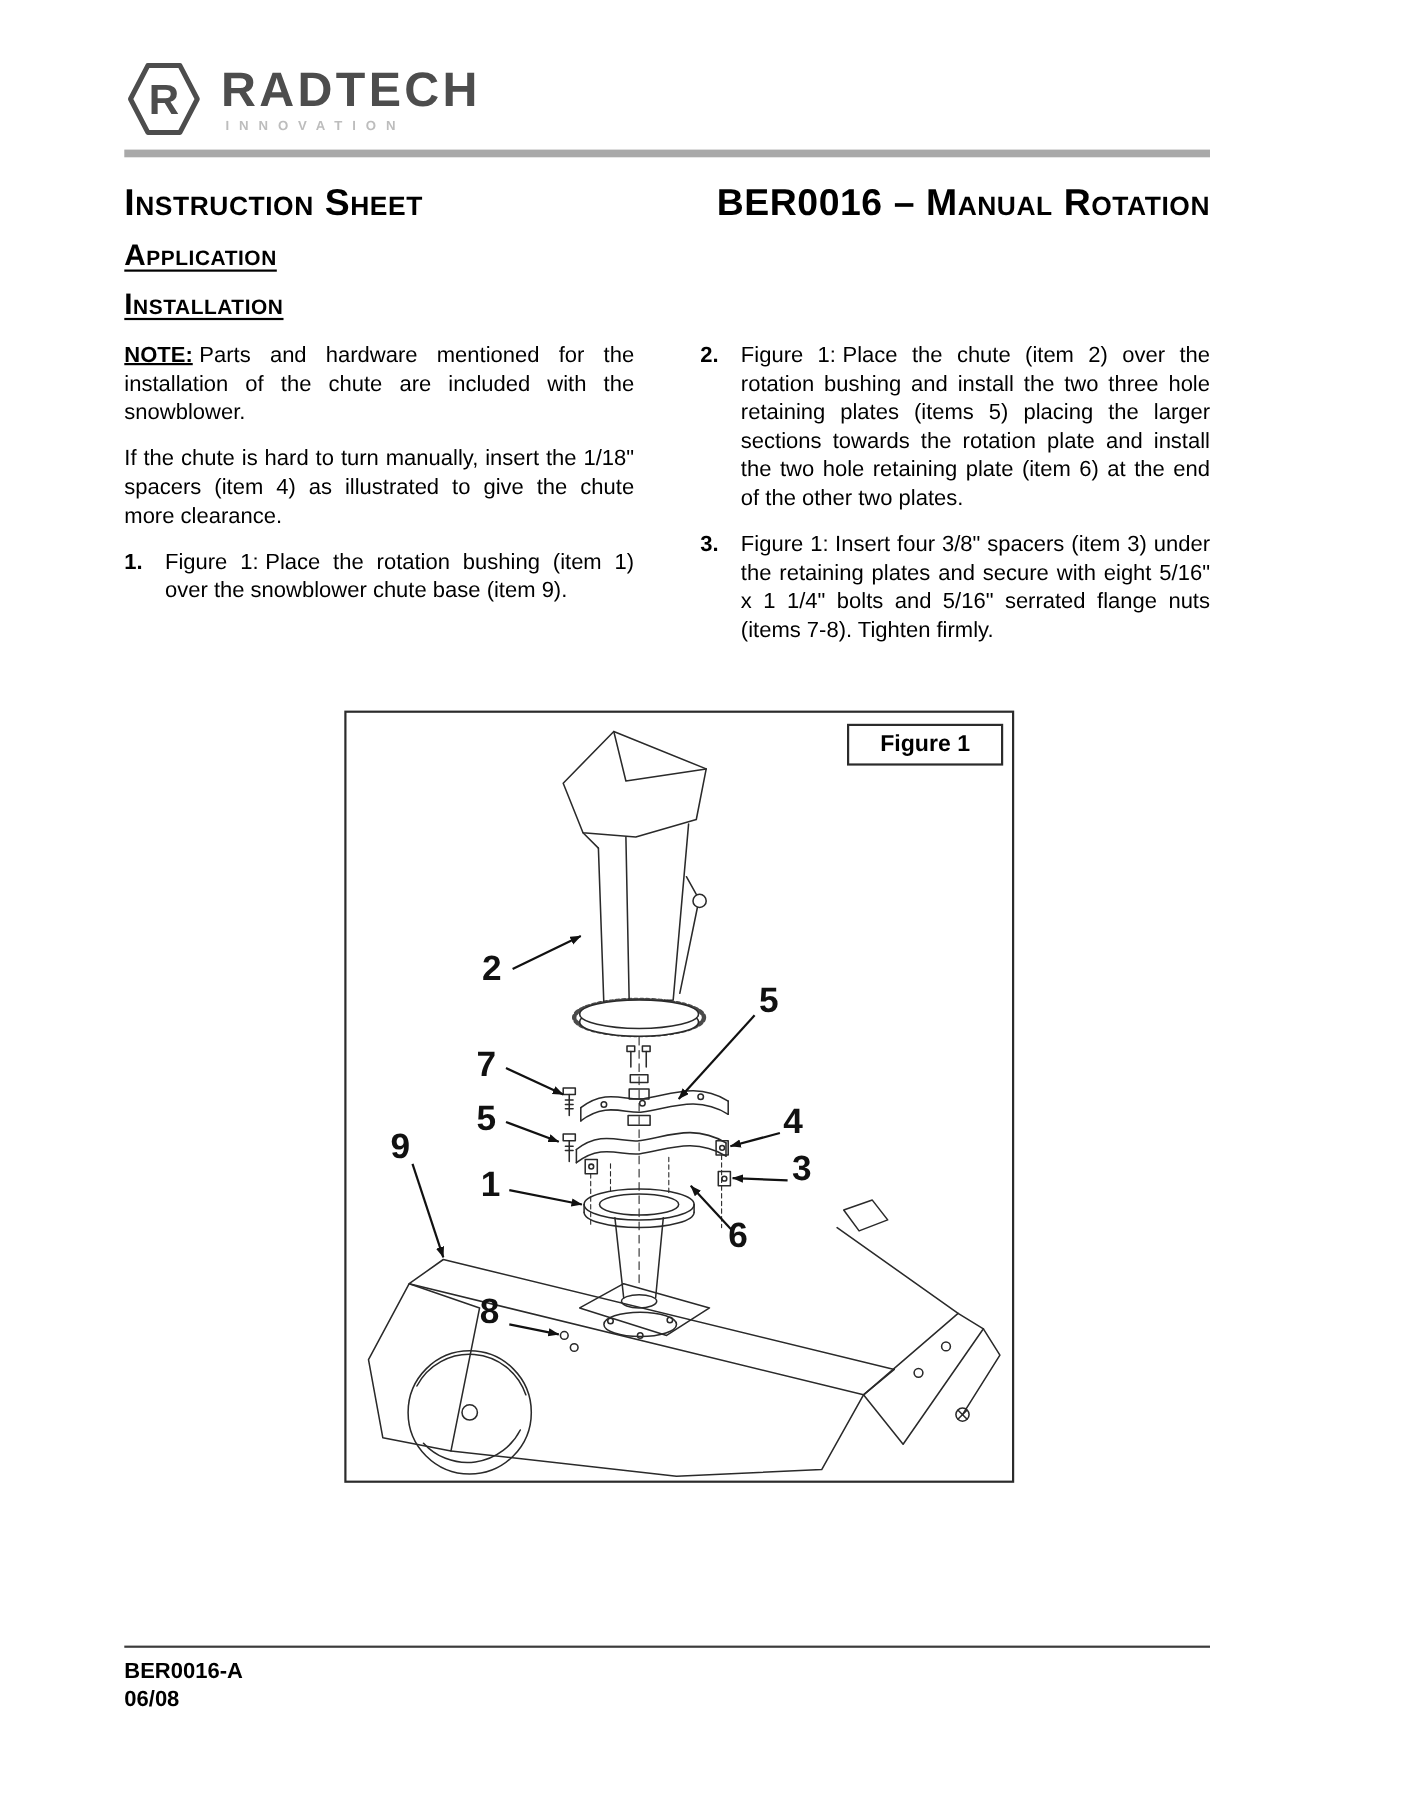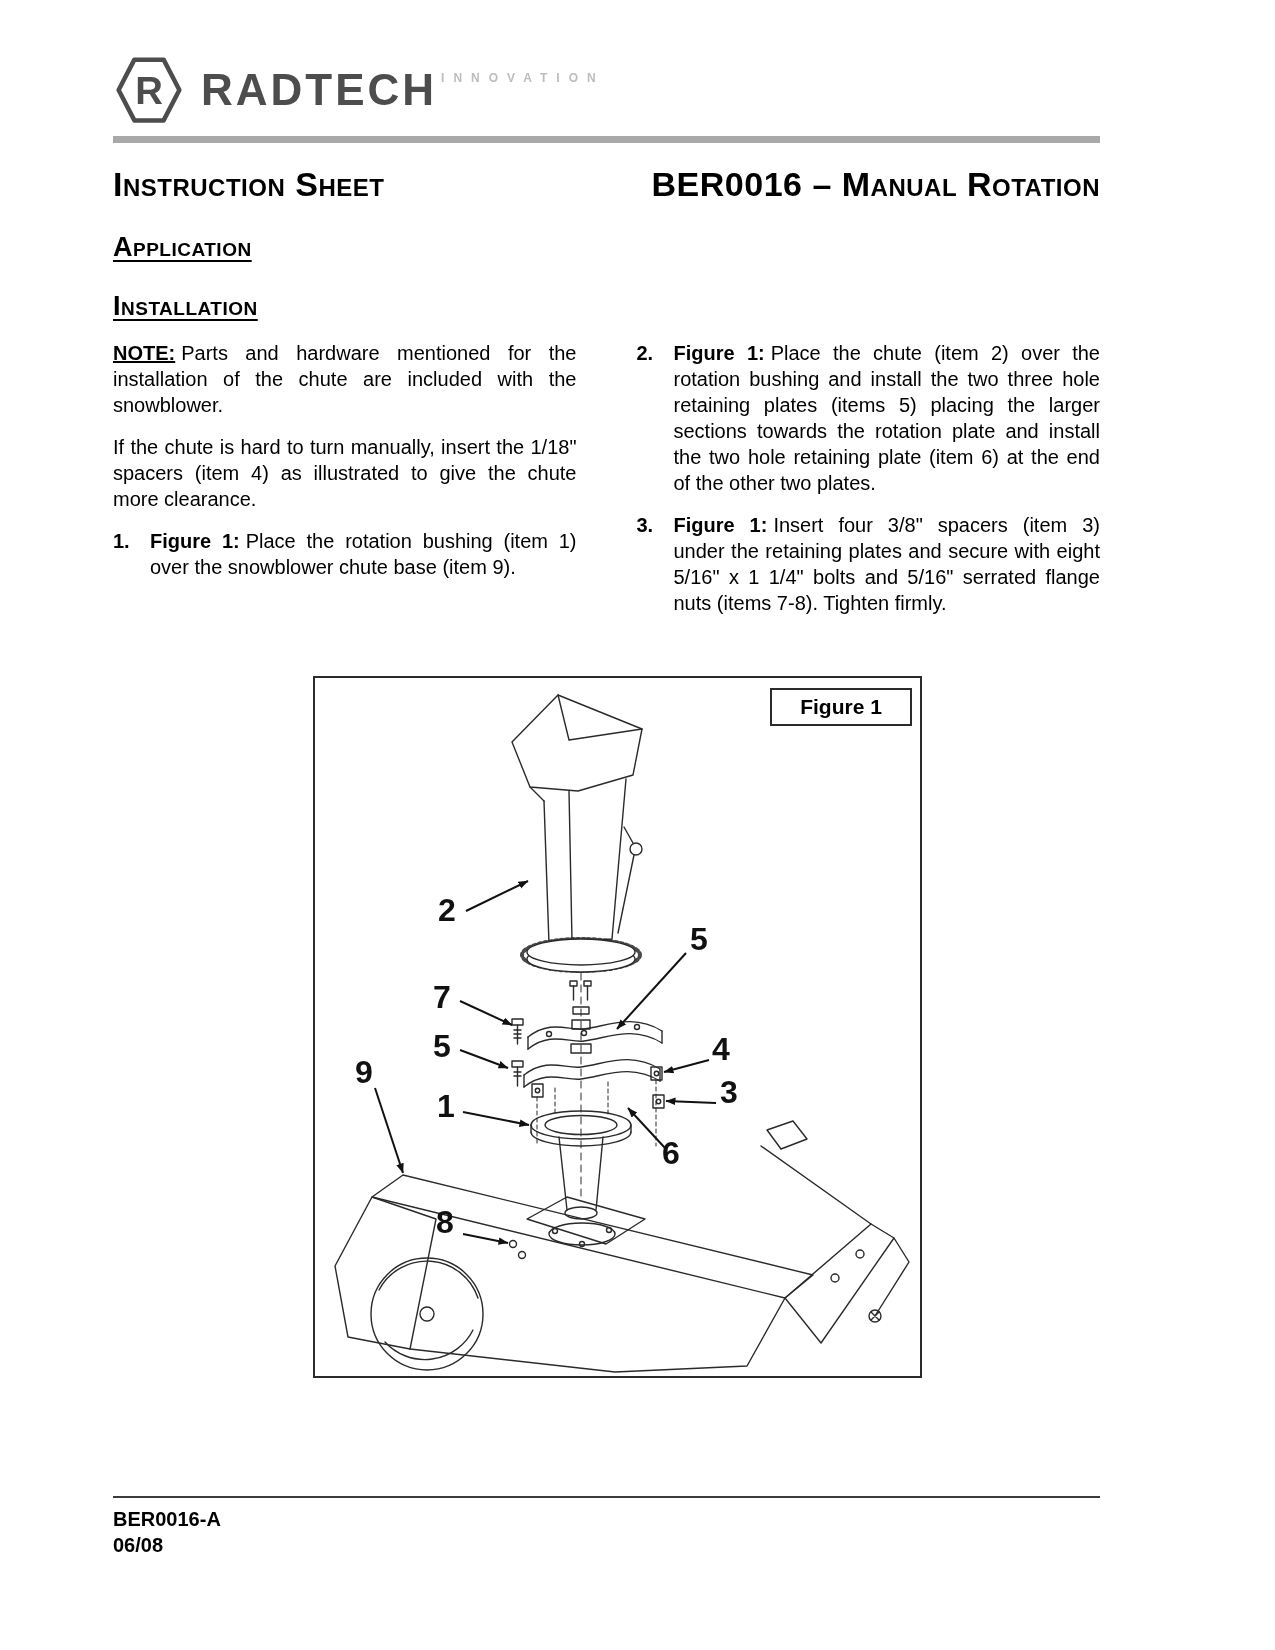--- a/index.html
+++ b/index.html
@@ -9,56 +9,56 @@
     font-family:"Liberation Sans", sans-serif;
     color:#000;
     position:relative;
     overflow:hidden;
   }
   .page { width:1275px; height:1650px; padding:50px 175px 0 113px; position:relative; }
 
   
   .logo-row { display:flex; align-items:center; gap:16px; height:80px; }
   .logo-hex { width:72px; height:72px; }
-  .logo-textblock { display:flex; flex-direction:row; }
+  .logo-textblock { display:flex; flex-direction:column; }
   .logo-brand {
     font-size:44px; font-weight:bold; color:#4d4d4d;
     letter-spacing:3px; line-height:1;
   }
   .logo-sub {
     font-size:12px; letter-spacing:9px; color:#bdbdbd;
     font-weight:bold; margin-top:3px; padding-left:4px;
   }
   .gray-bar { width:100%; height:7px; background:#a9a9a9; margin-top:6px; }
 
   
   .title-row { display:flex; justify-content:space-between; align-items:flex-start; margin-top:22px; }
   .doc-title, .doc-subtitle {
     font-variant:small-caps; font-weight:bold; font-size:34px; letter-spacing:0.5px;
   }
   .section-heading {
     font-variant:small-caps; font-weight:bold; font-size:27px;
-    margin-top:28px; letter-spacing:0.5px;
+    margin-top:13px; letter-spacing:0.5px;
   }
   .section-heading > span {
     text-decoration:underline;
     text-decoration-thickness:2px;
     text-underline-offset:4px;
   }
 
   
   .body-text { font-size:20px; line-height:26px; margin-top:10px; }
   .columns { display:flex; gap:60px; margin-top:18px; }
   .col { flex:1 1 0; }
   .col p { font-size:20px; line-height:26px; text-align:justify; margin-bottom:16px; }
   .note-label { font-weight:bold; text-decoration:underline; margin-right:6px; }
   .list-item { display:flex; margin-bottom:16px; font-size:20px; line-height:26px; }
   .li-num { font-weight:bold; flex:0 0 37px; }
   .li-body { flex:1; text-align:justify; }
-  .fig-ref { font-weight:bold; margin-right:6px; }
+  .fig-ref { font-weight:normal; margin-right:6px; }
 
   
   .figure {
     position:relative;
     width:609px; height:702px;
     border:2px solid #2b2b2b;
     margin:44px 0 0 200px;
     background:#fff;
     padding-left:40px;
   }

